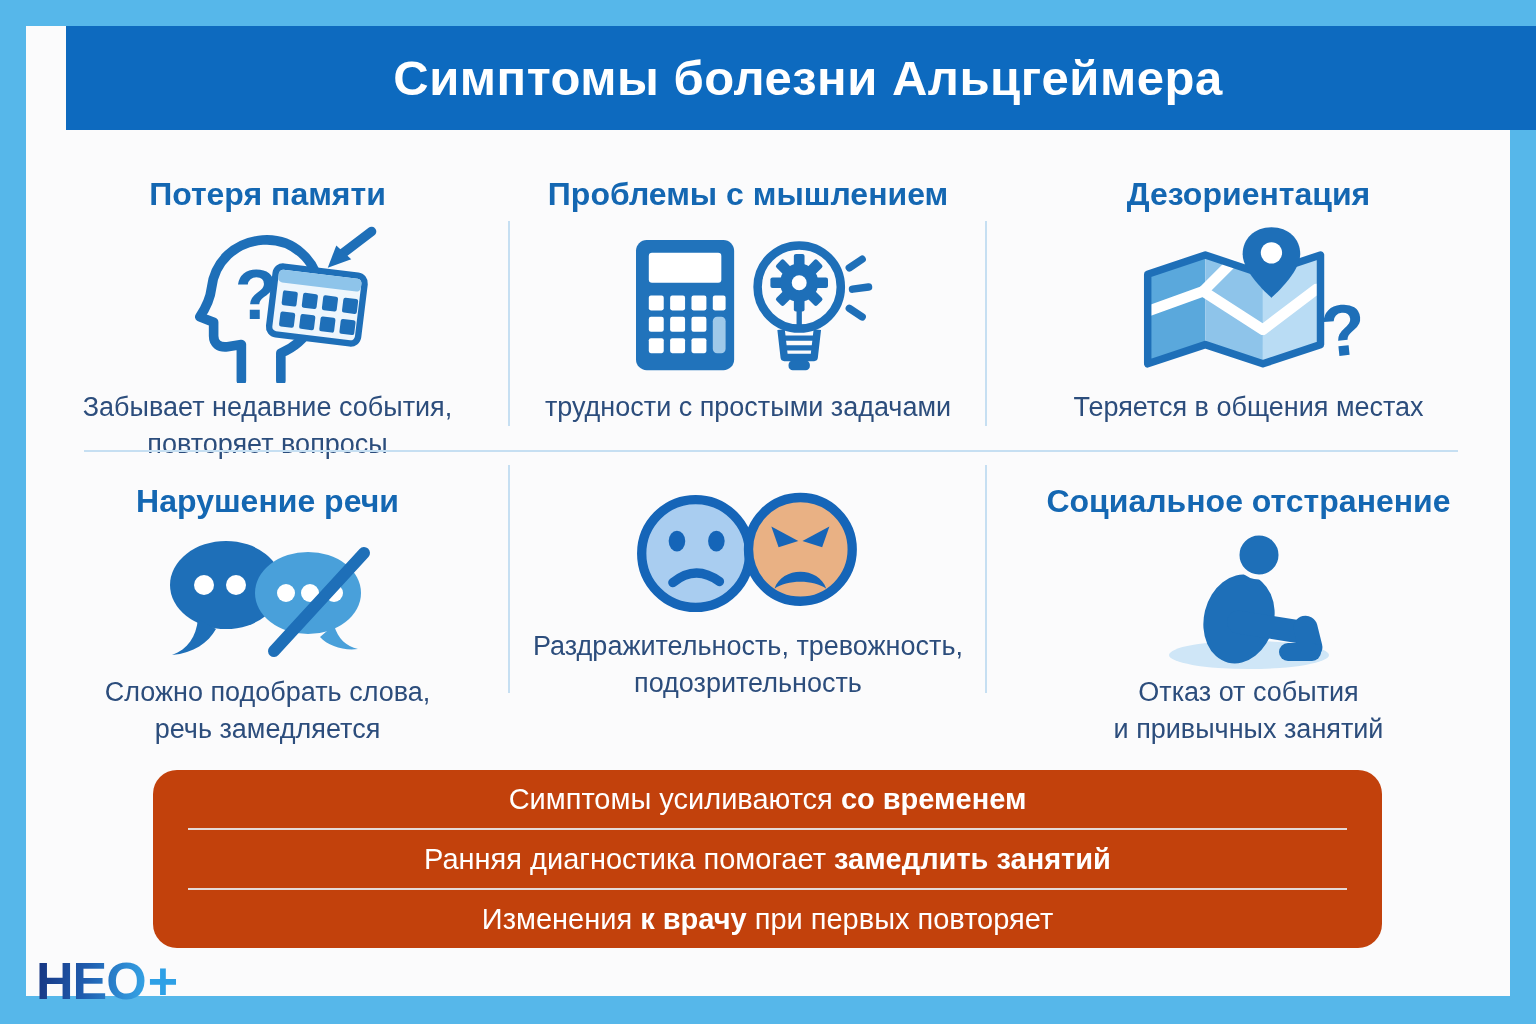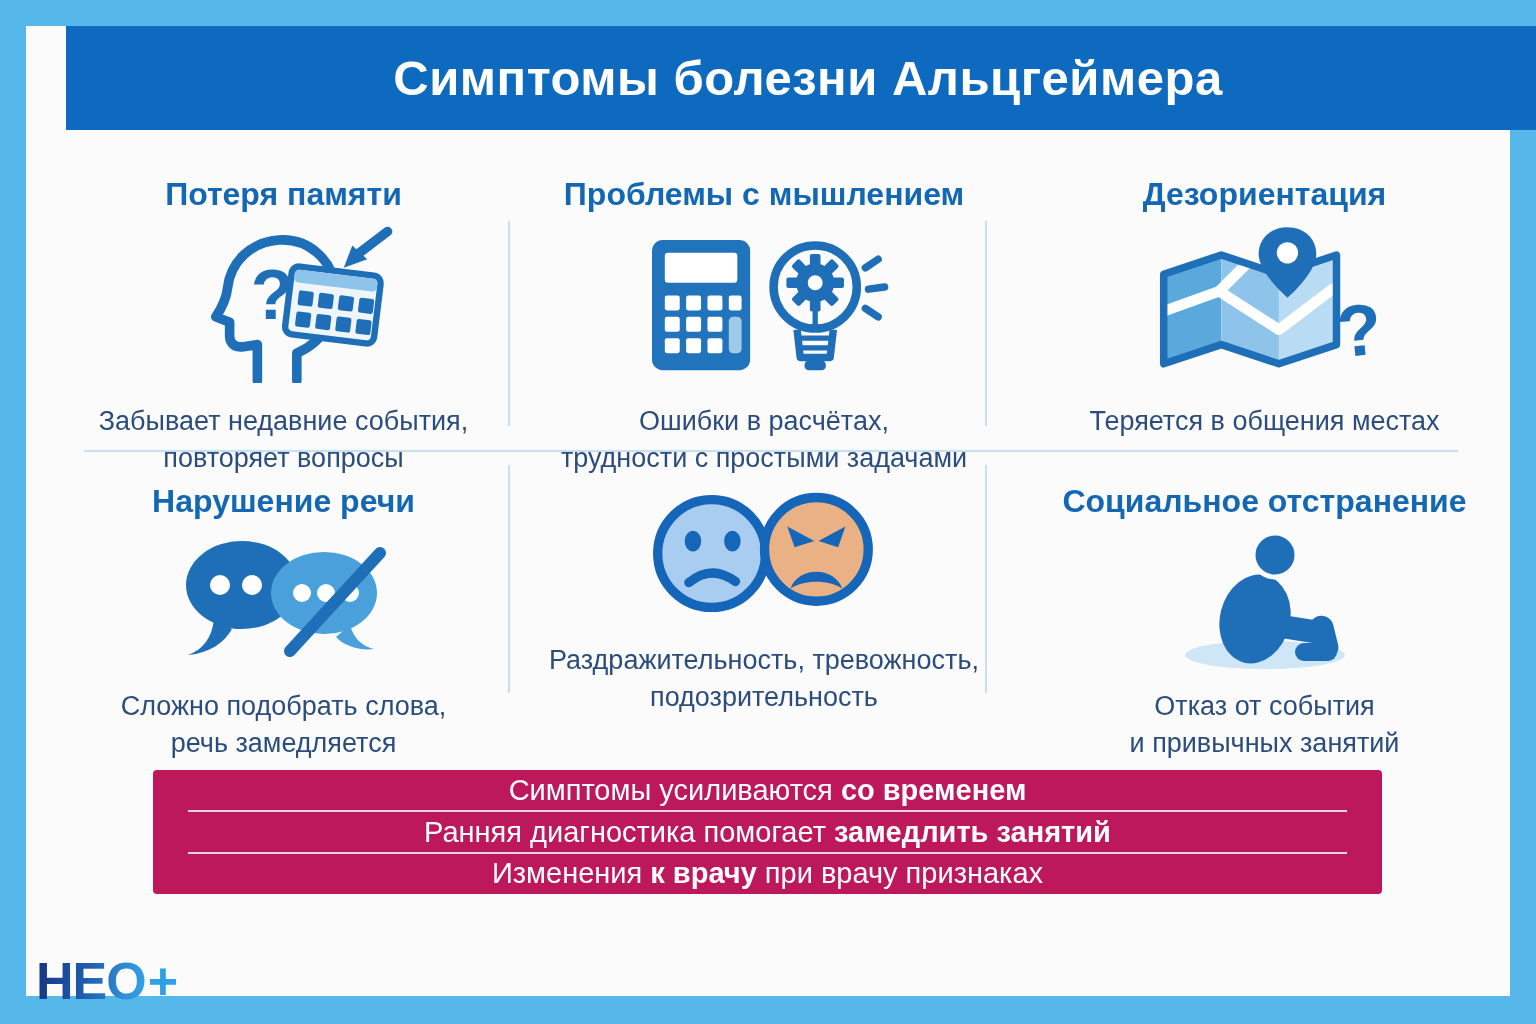--- a/index.html
+++ b/index.html
@@ -14,39 +14,39 @@
   }
   
   .header{
     position:absolute;left:0;top:0;width:100%;height:104px;
     background:#0d6abf;display:flex;align-items:center;justify-content:center;margin-left:40px;
   }
   .header h1{
     margin:0;color:#ffffff;font-size:49px;font-weight:700;letter-spacing:0.5px;
   }
   
-  .row{position:absolute;left:0;width:100%;display:grid;grid-template-columns:483px 478px 1fr;padding-left:16px;}
+  .row{position:absolute;left:0;width:100%;display:grid;grid-template-columns:483px 478px 1fr;}
   .row1{top:145px;height:300px;}
   .row2{top:452px;height:295px;}
   .card{display:flex;flex-direction:column;align-items:center;text-align:center;}
   .card-title{font-size:32px;font-weight:700;color:#1467b2;height:46px;line-height:46px;}
   .icon-box{height:172px;display:flex;align-items:center;justify-content:center;}
   .row2 .icon-box{height:150px;}
-  .card-desc{font-size:27px;color:#2c4d7c;line-height:37px;margin-top:14px;}
+  .card-desc{font-size:27px;color:#2c4d7c;line-height:37px;margin-top:0;}
   
   .vdiv{position:absolute;width:2px;background:#c6dff2;}
   .vdiv.a1{left:482px;top:195px;height:205px;}
   .vdiv.a2{left:959px;top:195px;height:205px;}
   .vdiv.b1{left:482px;top:439px;height:228px;}
   .vdiv.b2{left:959px;top:439px;height:228px;}
   .hdiv{position:absolute;left:58px;right:52px;top:424px;height:2px;background:#c6dff2;}
   
   .cta{
-    position:absolute;left:127px;top:744px;width:1229px;height:124px;
-    background:#be185d;border-radius:4px;color:#fff;
+    position:absolute;left:127px;top:744px;width:1229px;height:178px;
+    background:#c2410c;border-radius:24px;color:#fff;
     display:flex;flex-direction:column;justify-content:space-evenly;
   }
   .cta-line{display:flex;align-items:center;justify-content:center;font-size:29px;height:50px;}
   .cta-line .b{font-weight:700;white-space:pre;}
   .cta-line .r{font-weight:400;white-space:pre;}
   .cta-sep{height:2px;margin:0 35px;background:rgba(235,245,252,0.85);}
   
   .logo{position:absolute;left:10px;top:925px;font-size:52px;font-weight:700;letter-spacing:-1px;display:flex;}
   .logo .neo{
     background:linear-gradient(100deg,#16327e 0%,#1f5cae 45%,#2f8fd6 80%,#35a7e8 100%);
@@ -135,21 +135,20 @@
           <path d="M147 108 H179 M148 117 H178" stroke="#1e6fb8" stroke-width="5"></path>
           <rect x="153" y="129" width="20" height="9" rx="4" fill="#1e6fb8"></rect>
           <g stroke="#1e6fb8" stroke-width="7" stroke-linecap="round">
             <path d="M210 42 L222 34"></path>
             <path d="M213 62 L228 60"></path>
             <path d="M210 80 L222 88"></path>
           </g>
         </svg>
       </div>
       <div class="card-desc">
-        <div>Ошибки в расчётах,</div>
         <div>трудности с простыми задачами</div>
       </div>
     </div>
 
     <div class="card">
       <div class="card-title">Дезориентация</div>
       <div class="icon-box">
         <svg width="265" height="160" viewBox="0 0 225 150">
           <polygon points="18,48 72,30 72,114 18,132" fill="#5aa8dc"></polygon>
           <polygon points="72,30 126,48 126,132 72,114" fill="#8ec4ea"></polygon>
@@ -250,21 +249,21 @@
     <div class="cta-sep"></div>
     <div class="cta-line">
       <span class="r">Ранняя диагностика помогает </span>
         <span class="b">замедлить занятий</span>
         <span class="r"></span>
     </div>
     <div class="cta-sep"></div>
     <div class="cta-line">
       <span class="r">Изменения </span>
         <span class="b">к врачу</span>
-        <span class="r"> при врачу признаках</span>
+        <span class="r"> при первых повторяет</span>
     </div>
   </div>
 
   <div class="logo">
     <span class="neo">НЕО</span>
       <span class="plus">+</span>
   </div>
 
 </div>
 

